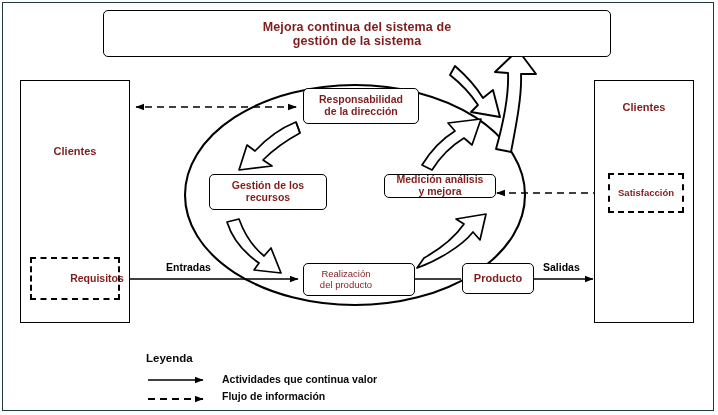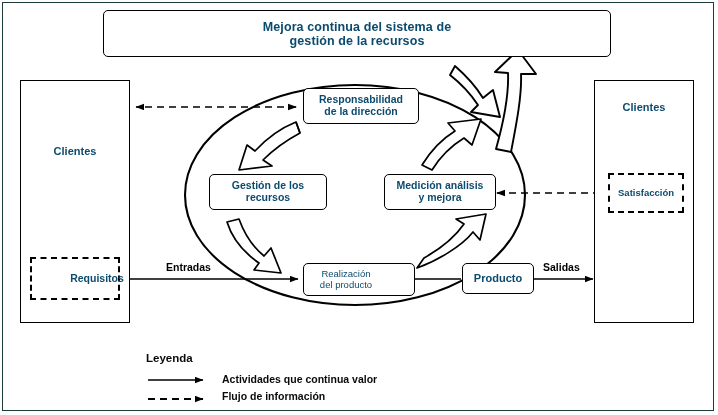--- a/index.html
+++ b/index.html
@@ -13,38 +13,38 @@
     position:absolute;left:2px;top:2px;width:712px;height:409px;
     border:1.5px solid #1d3b3b;box-sizing:border-box;background:#ffffff;
   }
   svg#art{position:absolute;left:0;top:0;width:718px;height:415px;}
 
   
   .box{
     position:absolute;box-sizing:border-box;
     display:flex;align-items:center;justify-content:center;
     text-align:center;line-height:1.12;
-    background:#ffffff;color:#0c4a6e;
+    background:#ffffff;color:#7f1d1d;
   }
   .solidbox{border:1.6px solid #000;}
   .round{border-radius:5px;}
   .dashbox{border:2px dashed #000;}
   .tall{border:1.6px solid #000;}
 
   #hdr-box{left:103px;top:10px;width:508px;height:47px;font-size:12.5px;font-weight:700;letter-spacing:.1px;}
   #cli-left{left:20px;top:80px;width:110px;height:243px;}
   #cli-left .lbl{position:absolute;left:0;right:0;top:64px;font-size:11px;font-weight:700;}
   #req-box{left:30px;top:257px;width:90px;height:43px;font-size:10.5px;font-weight:700;padding-left:44px;}
   #cli-right{left:594px;top:80px;width:100px;height:243px;}
   #cli-right .lbl{position:absolute;left:0;right:0;top:20px;font-size:11px;font-weight:700;}
   #sat-box{left:608px;top:173px;width:76px;height:40px;font-size:9.5px;font-weight:700;}
 
   #resp-box{left:303px;top:88px;width:116px;height:36px;font-size:10.5px;font-weight:700;}
   #gest-box{left:209px;top:174px;width:118px;height:36px;font-size:10.5px;font-weight:700;}
-  #medi-box{left:384px;top:174px;width:112px;height:36px;font-size:10.5px;font-weight:700;}
+  #medi-box{left:384px;top:174px;width:112px;height:24px;font-size:10.5px;font-weight:700;}
   #real-box{left:303px;top:263px;width:112px;height:33px;font-size:9.5px;font-weight:400;}
   #real-box .inner{position:relative;z-index:1;}
   #prod-box{left:462px;top:263px;width:72px;height:31px;font-size:11px;font-weight:700;}
 
   .flowlbl{position:absolute;font-size:10.5px;font-weight:700;color:#000;background:transparent;}
   #lbl-entradas{left:133px;top:261px;padding-left:33px;}
   #lbl-salidas{left:543px;top:261px;}
 
   
   #legend{position:absolute;left:146px;top:352px;width:330px;}
@@ -114,21 +114,21 @@
       <path d="M371,270 L392,270 L404,280 L392,290 L371,290 L383,280 z" fill="#fff"></path>
     </g>
 
     <line x1="148" y1="380" x2="203" y2="380" stroke="#000" stroke-width="1.6" marker-end="url(#ah)"></line>
     <line x1="148" y1="399" x2="203" y2="399" stroke="#000" stroke-width="1.8" stroke-dasharray="7 5" marker-end="url(#ah)"></line>
   </svg>
 
   <div class="box solidbox round" id="hdr-box">
     <div>
       <div>Mejora continua del sistema de</div>
-      <div>gestión de la recursos</div>
+      <div>gestión de la sistema</div>
     </div>
   </div>
 
   <div class="box tall" id="cli-left">
     <span class="lbl">Clientes</span>
   </div>
   <div class="box dashbox" id="req-box">
     <span>Requisitos</span>
   </div>
 

